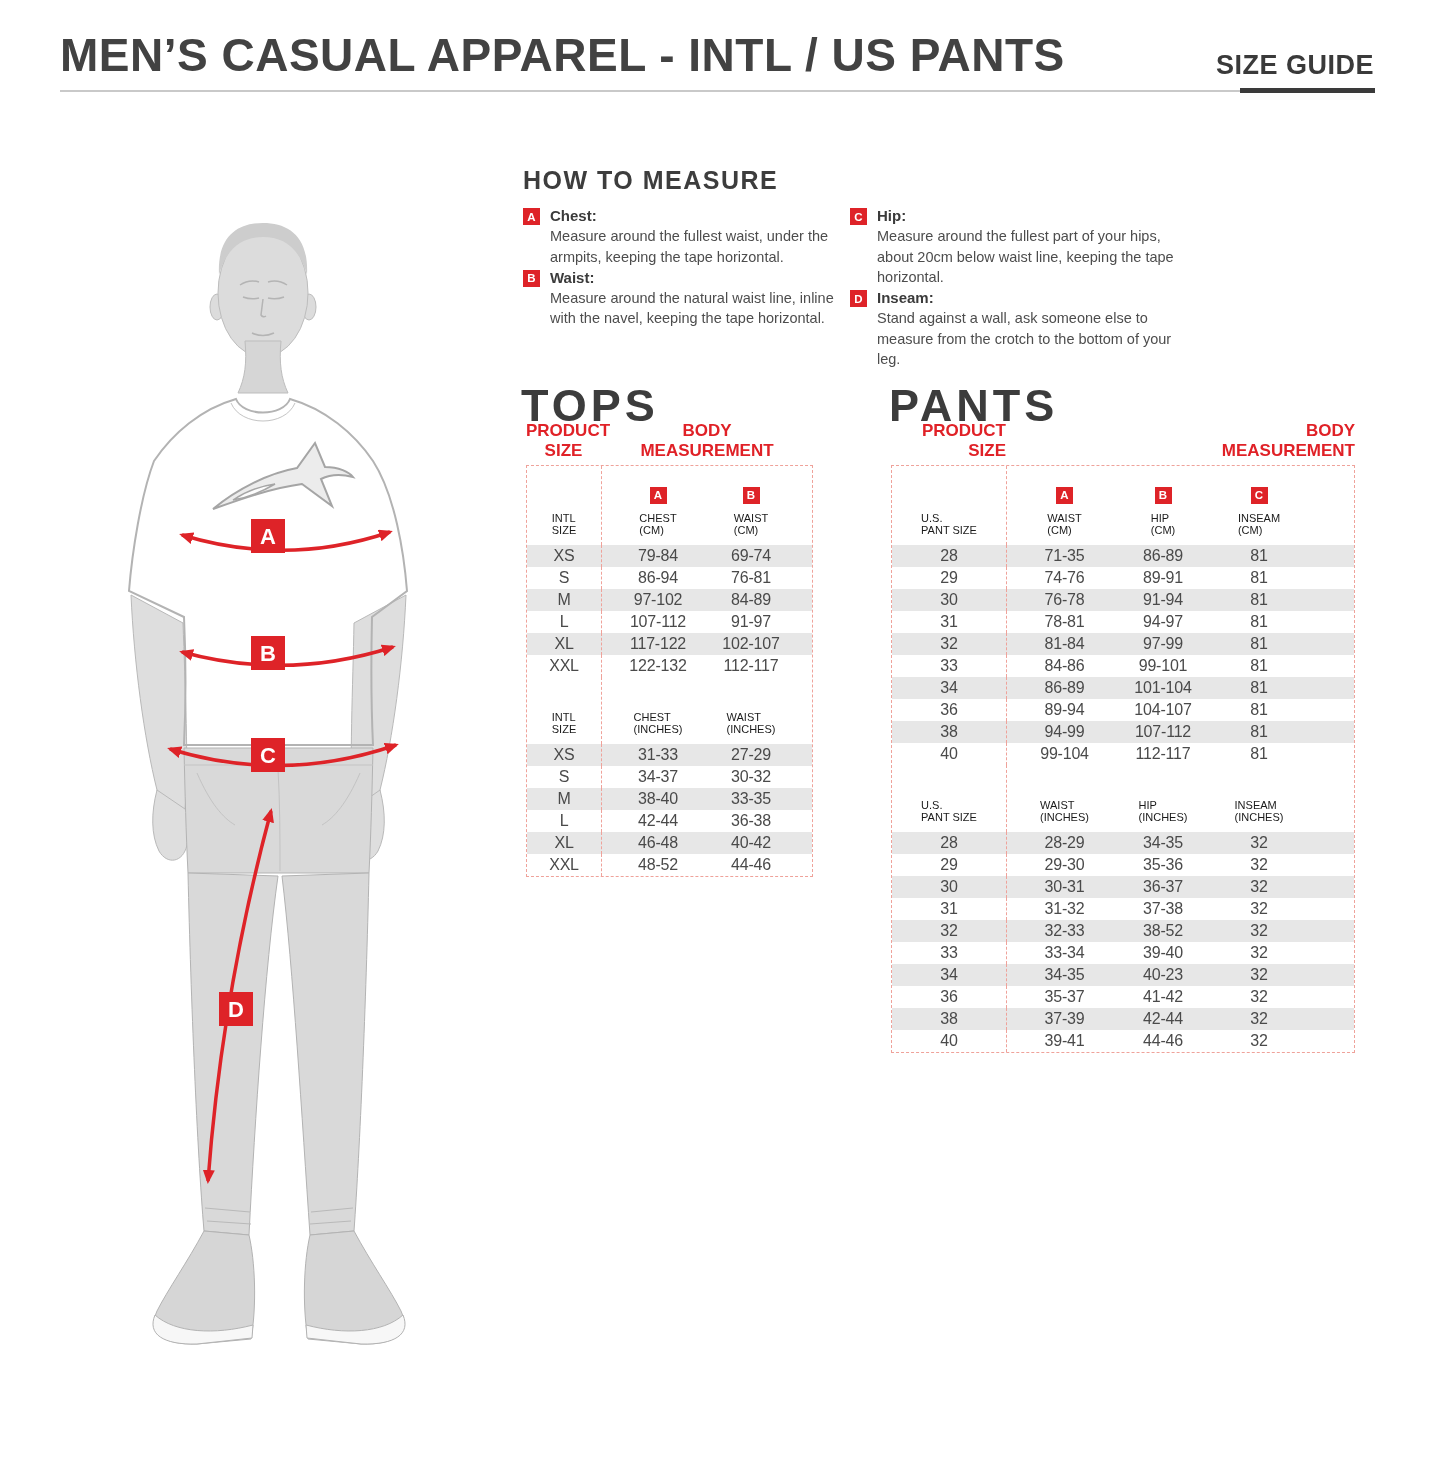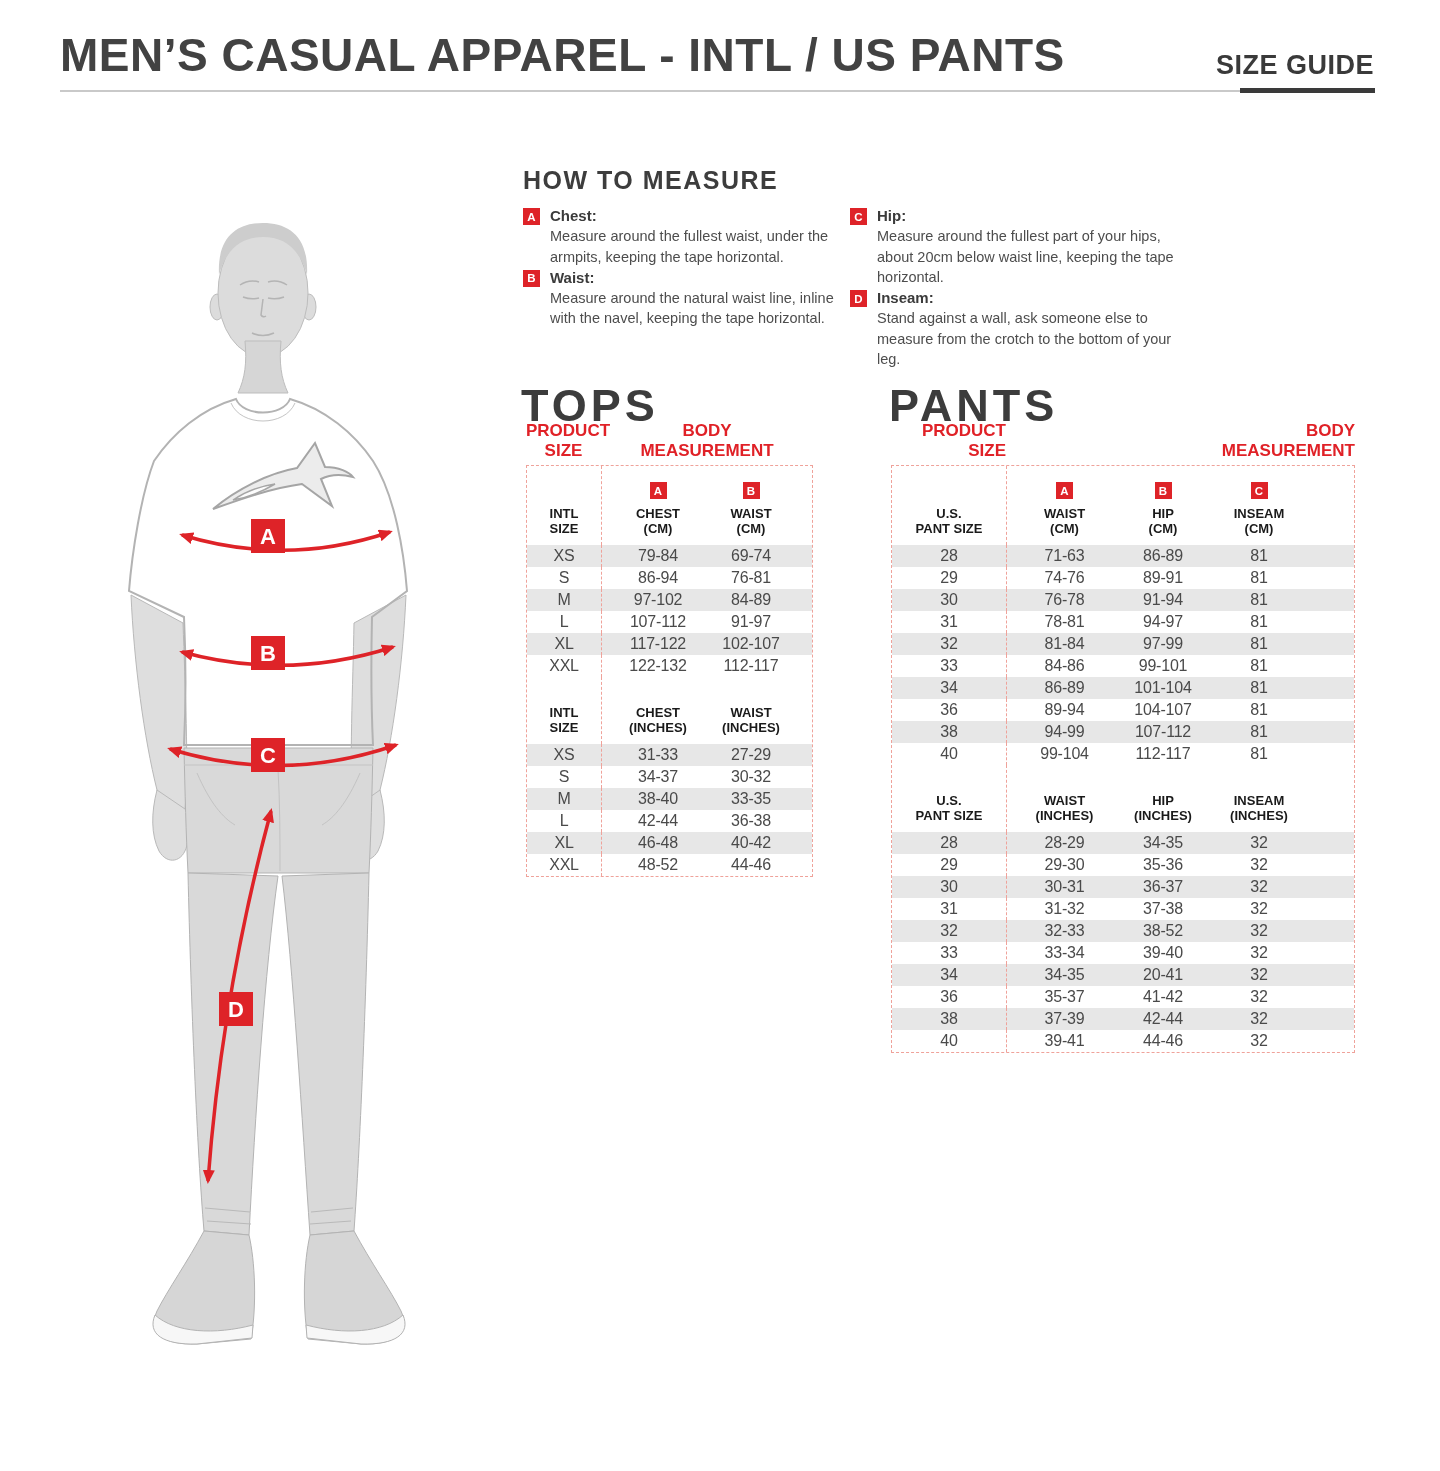--- a/index.html
+++ b/index.html
@@ -60,22 +60,22 @@
   #tops-table{left:526px;width:287px;}
   #pants-table{left:891px;width:464px;}
   .thead{display:grid;grid-template-columns:var(--cols);}
   .thead.h1{height:79px;}
   .thead.h2{height:67px;}
   .thead .cell{
     display:flex;flex-direction:column;align-items:center;justify-content:flex-end;
     padding-bottom:8px;
   }
   .hlabel{
-    font-size:13px;font-weight:700;color:#1a1a1a;line-height:1.15;
-    text-align:center;white-space:pre-line;
+    font-size:11px;font-weight:400;color:#1a1a1a;line-height:1.15;
+    white-space:pre-line;
   }
   .cbadge{
     width:17px;height:17px;background:var(--red);color:#fff;
     font-size:11.5px;font-weight:700;display:flex;align-items:center;justify-content:center;
     margin-bottom:8px;
   }
   .tbody .trow{display:grid;grid-template-columns:var(--cols);height:22px;}
   .tbody .trow:nth-child(odd){background:var(--row-gray);}
   .trow .cell{
     display:flex;align-items:center;justify-content:center;
@@ -344,21 +344,21 @@
     </div>
     <div class="cell">
       <span class="cbadge">C</span>
       <div class="hlabel">INSEAM
 (CM)</div>
     </div>
   </div>
   <div class="tbody">
       <div class="trow">
         <div class="cell c0">28</div>
-        <div class="cell c1">71-63</div>
+        <div class="cell c1">71-35</div>
         <div class="cell c2">86-89</div>
         <div class="cell c3">81</div>
       </div>
       <div class="trow">
         <div class="cell c0">29</div>
         <div class="cell c1">74-76</div>
         <div class="cell c2">89-91</div>
         <div class="cell c3">81</div>
       </div>
       <div class="trow">
@@ -461,21 +461,21 @@
       </div>
       <div class="trow">
         <div class="cell c0">33</div>
         <div class="cell c1">33-34</div>
         <div class="cell c2">39-40</div>
         <div class="cell c3">32</div>
       </div>
       <div class="trow">
         <div class="cell c0">34</div>
         <div class="cell c1">34-35</div>
-        <div class="cell c2">20-41</div>
+        <div class="cell c2">40-23</div>
         <div class="cell c3">32</div>
       </div>
       <div class="trow">
         <div class="cell c0">36</div>
         <div class="cell c1">35-37</div>
         <div class="cell c2">41-42</div>
         <div class="cell c3">32</div>
       </div>
       <div class="trow">
         <div class="cell c0">38</div>

